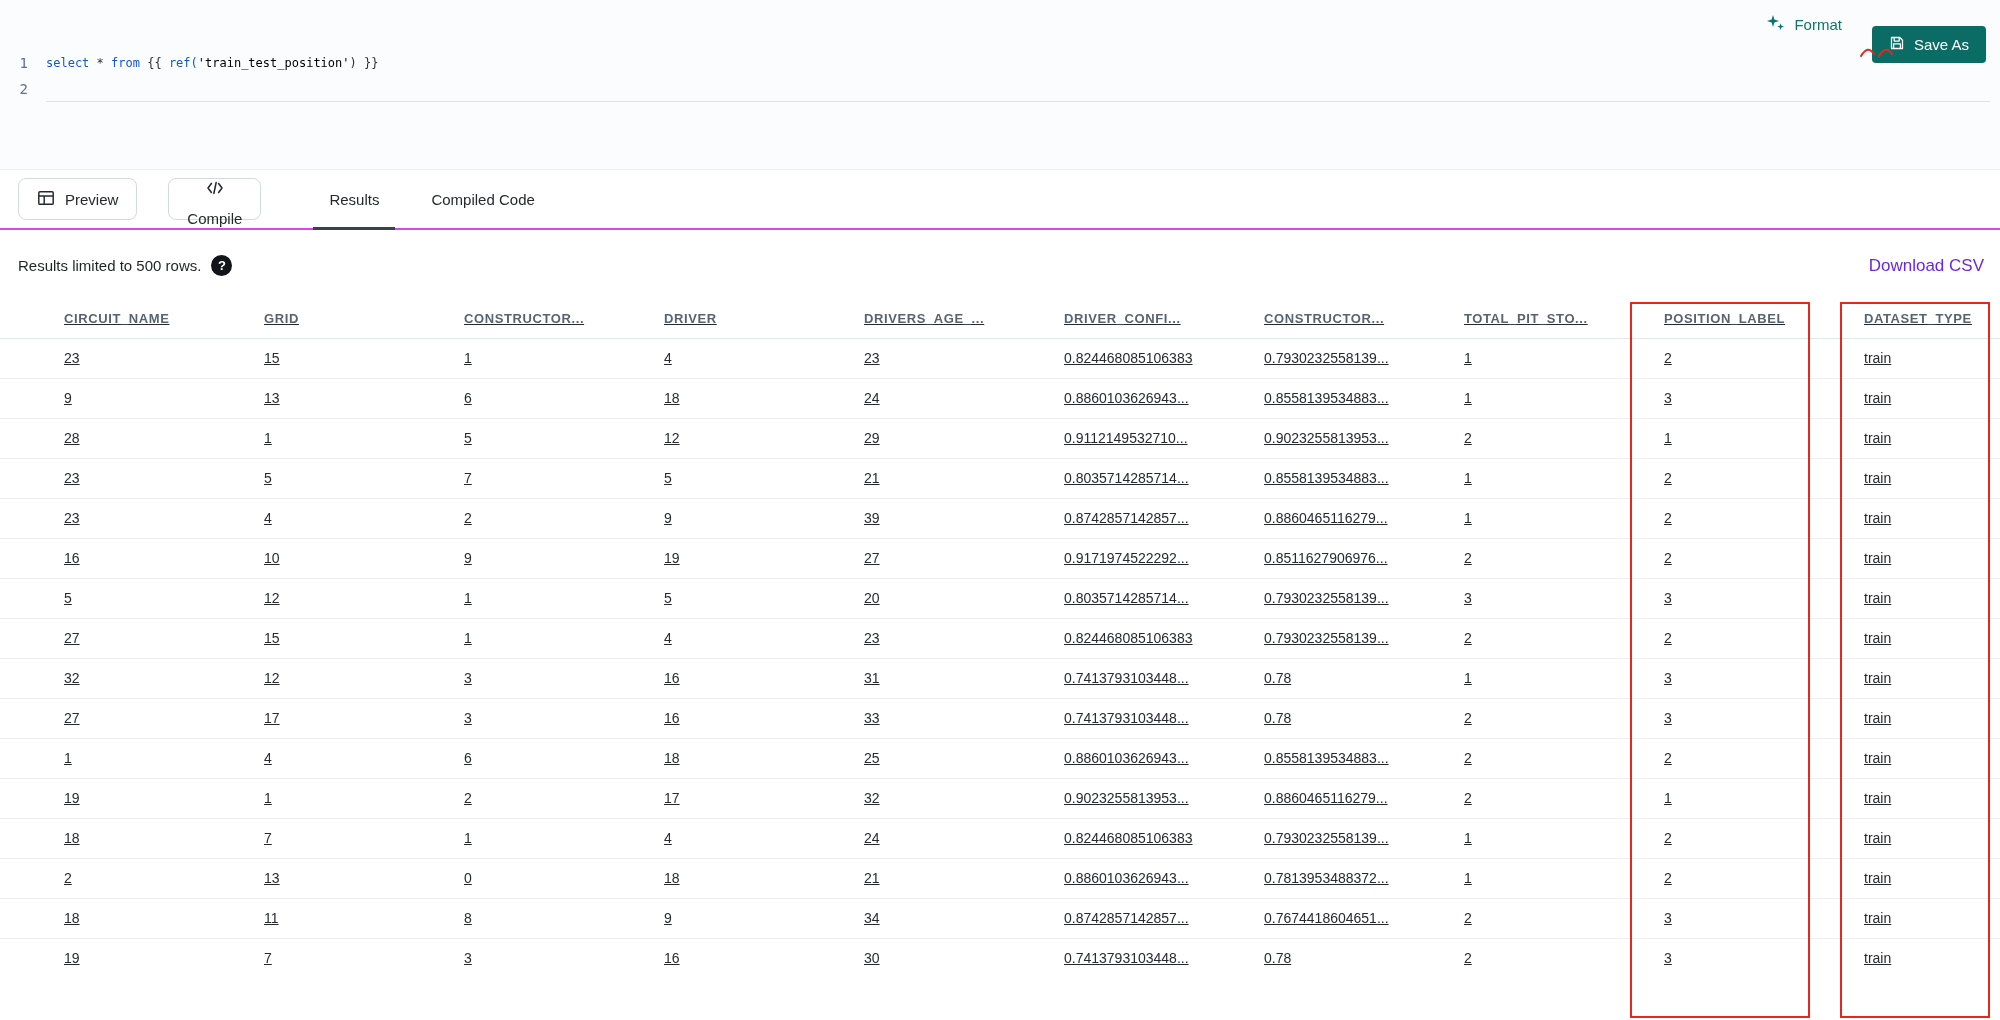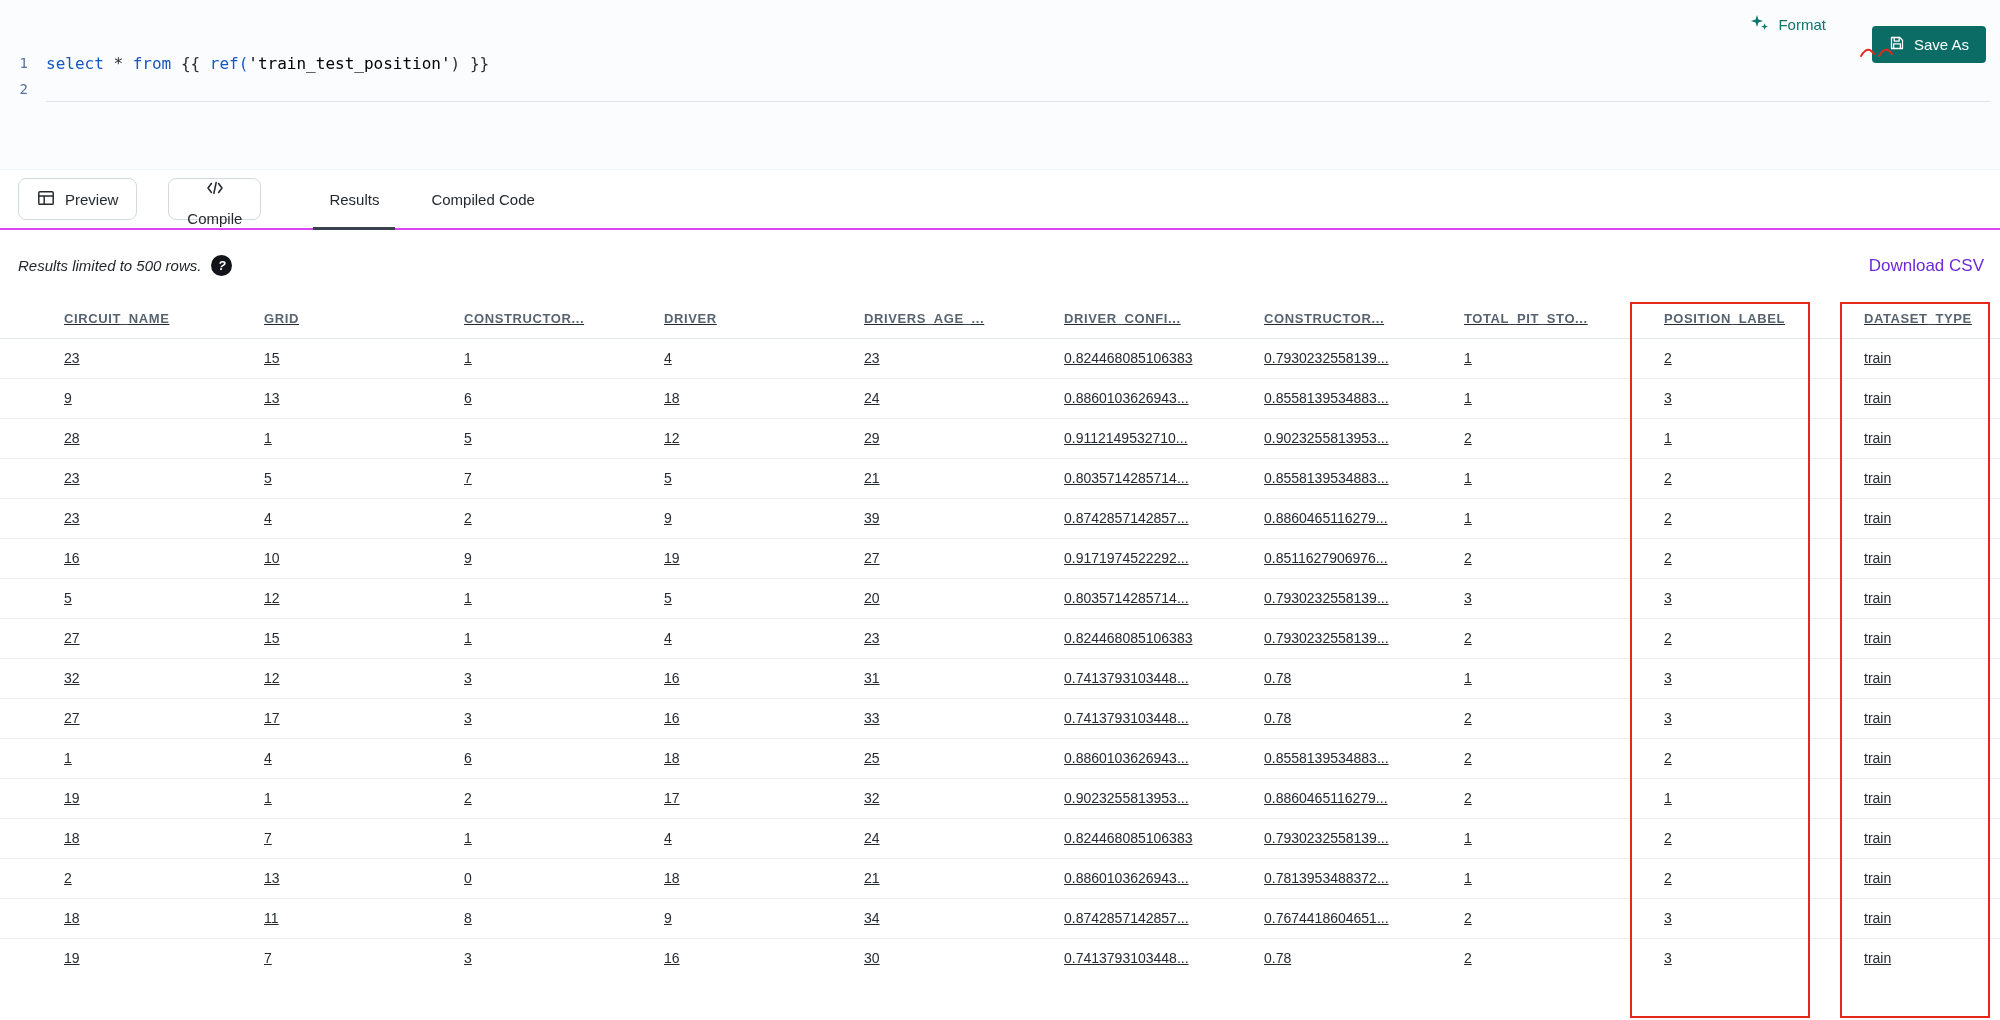--- a/index.html
+++ b/index.html
@@ -10,21 +10,21 @@
     position:relative; overflow:hidden;
   }
 
   
   .editor-pane {
     position:absolute; top:0; left:0; right:0; height:170px;
     background:#fbfcfd; border-bottom:1px solid #eef1f3;
   }
   .editor-topbar {
     position:absolute; top:0; right:0; height:48px;
-    display:flex; align-items:center; gap:46px; padding-right:14px;
+    display:flex; align-items:center; gap:30px; padding-right:14px;
   }
   .format-btn {
     display:flex; align-items:center; gap:8px;
     color:#0d756c; font-size:15px; cursor:pointer; background:none; border:none;
     font-family:"Liberation Sans",sans-serif;
   }
   .saveas-btn {
     display:flex; align-items:center; gap:9px;
     background:#0a6c64; color:#ffffff; border:none; border-radius:4px;
     padding:9px 17px; font-size:15px; font-weight:500; cursor:pointer;
@@ -33,21 +33,21 @@
   }
   .red-squiggle { position:absolute; left:1858px; top:46px; }
 
   .code-area { position:absolute; top:50px; left:0; right:0; }
   .code-row { display:flex; align-items:center; height:26px; }
   .gutter {
     width:46px; flex:0 0 46px; text-align:right; padding-right:18px;
     font-family:"DejaVu Sans Mono", monospace; font-size:14px; color:#55739b;
   }
   .code-content {
-    flex:1; font-family:"DejaVu Sans Mono", monospace; font-size:16px;
+    flex:1; font-family:"DejaVu Sans Mono", monospace; font-size:12px;
     white-space:pre; height:100%; display:flex; align-items:center;
   }
   .code-content.empty-line { border-bottom:1px solid #dde3e8; margin-right:10px; }
   .tok-kw { color:#1657c2; }
   .tok-fn { color:#1657c2; }
   .tok-str { color:#000000; }
   .tok-p, .tok-op { color:#2a2f36; }
 
   
   .toolbar {
@@ -72,21 +72,21 @@
     content:""; position:absolute; left:10px; right:10px; bottom:-1px;
     height:3px; background:#39424e;
   }
 
   
   .results-info {
     position:absolute; top:231px; left:0; right:0; height:69px;
     display:flex; align-items:center; justify-content:space-between;
     padding:0 16px 0 18px;
   }
-  .results-info-left { display:flex; align-items:center; gap:10px; font-size:15px; color:#1f2328;font-style:italic; }
+  .results-info-left { display:flex; align-items:center; gap:10px; font-size:15px; color:#1f2328; }
   .help-icon {
     width:21px; height:21px; border-radius:50%; background:#111418; color:#ffffff;
     display:flex; align-items:center; justify-content:center;
     font-size:13px; font-weight:bold; cursor:pointer;
   }
   .download-csv { color:#6d28d9; font-size:17px; cursor:pointer; text-decoration:none; }
 
   
   .table-wrap { position:absolute; top:300px; left:0; right:0; bottom:0; overflow:hidden;text-decoration:underline; }
   table { width:2000px; table-layout:fixed; border-collapse:collapse; }

